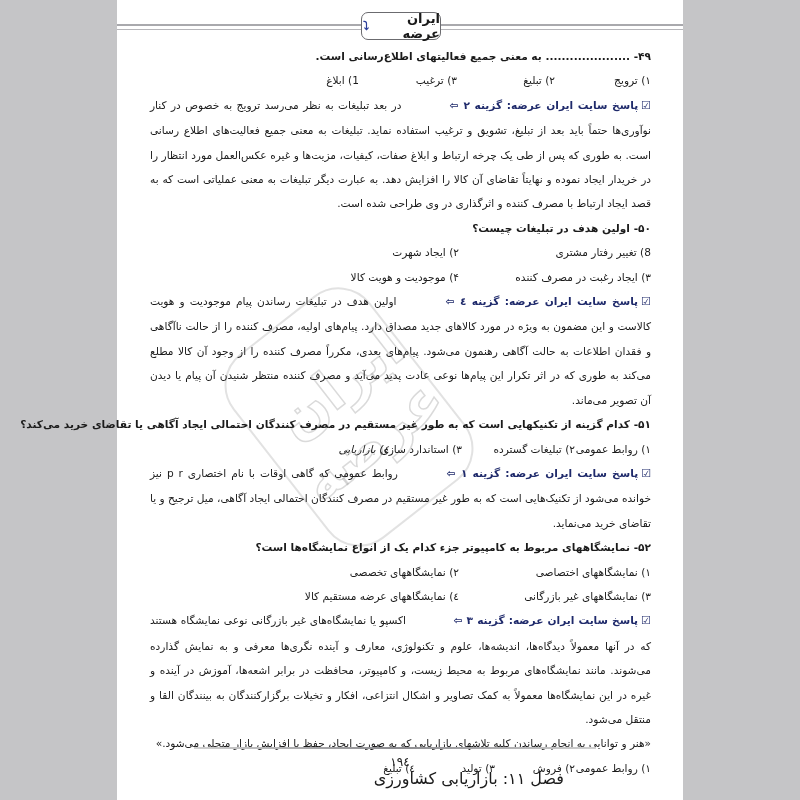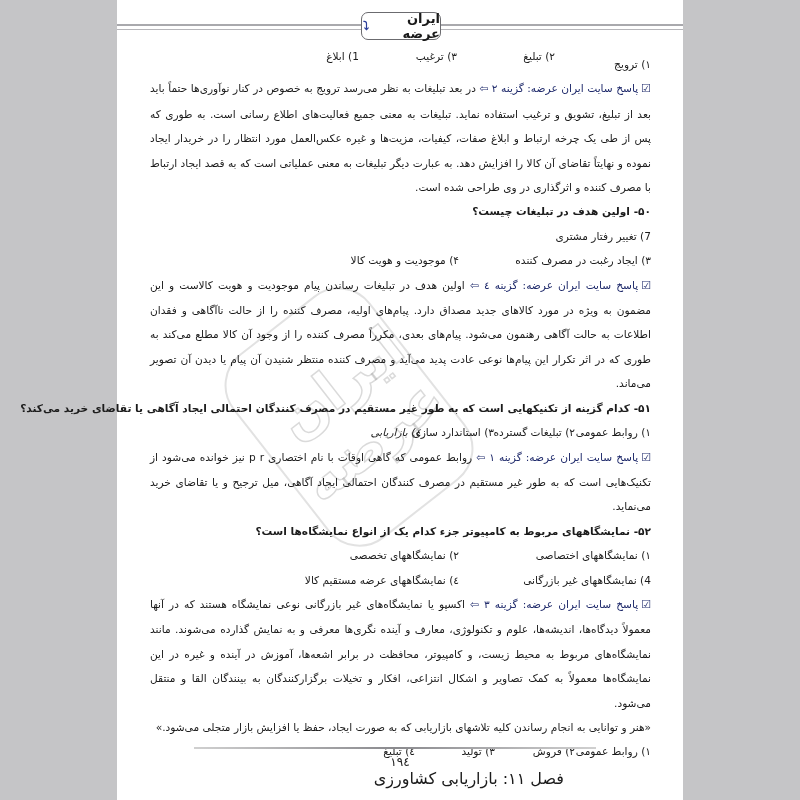--- a/index.html
+++ b/index.html
@@ -26,32 +26,32 @@
   }
   .logo .arrow { color:#2b3f9a; font-size:12px; margin:0 1px; }
   .content {
     position:absolute; left:33px; top:44px; width:501px;
     direction:rtl; text-align:right;
     font-size:10.6px; line-height:24.4px; color:#1b1b1b;
   }
   .q-title { font-weight:bold; white-space:nowrap; }
   .opts { display:flex; flex-direction:row; white-space:nowrap; }
   .opts.four .opt { width:98px; }
-  .opts.four .opt:nth-child(1){ width:96px;margin-top:8px; }
+  .opts.four .opt:nth-child(1){ width:96px; }
   .opts.two .opt { width:192px; }
   .opts.four-tight .opt:nth-child(1) { width:76px; }
-  .opts.four-tight .opt:nth-child(2) { width:81px; }
+  .opts.four-tight .opt:nth-child(2) { width:81px;margin-left:32px; }
   .opts.four-tight .opt:nth-child(3) { width:73px; }
   .opts.four-tight .opt:nth-child(4) { width:80px;font-style:italic; }
   .opts.four-53 .opt:nth-child(1) { width:76px; }
   .opts.four-53 .opt:nth-child(2) { width:80px; }
   .opts.four-53 .opt:nth-child(3) { width:80px; }
   .opts.four-53 .opt:nth-child(4) { width:80px; }
   .answer { text-align:justify; text-align-last:right; }
-  .ans-label { color:#1f2a6b; font-weight:normal; }
+  .ans-label { color:#1f2a6b; font-weight:bold;margin-left:44px; }
   .chk { color:#1f2a6b; font-size:11px; margin-left:3px; }
   .quote { font-weight:normal; white-space:nowrap; }
   .foot-line {
     position:absolute; left:77px; width:402px; top:747px; height:2px;
     background:linear-gradient(to right, #d0d0d0, #8a8a8e 50%, #d0d0d0);
   }
   .page-num {
     position:absolute; left:0; right:0; top:755px; text-align:center;
     font-size:12px; color:#222;
   }
@@ -80,36 +80,38 @@
     <span class="arrow">⤵</span>
   </div>
 
   <div class="watermark">
     <span>ایران عرضه</span>
   </div>
 
   <div class="content">
 
     <div class="question">
+      <div class="q-title">۴۹- ..................... به معنی جمیع فعالیتهای اطلاع‌رسانی است.</div>
       <div class="opts four">
         <span class="opt">۱) ترویج</span>
         <span class="opt">۲) تبلیغ</span>
         <span class="opt">۳) ترغیب</span>
         <span class="opt">1) ابلاغ</span>
       </div>
       <div class="answer">
         <span class="chk">☑</span><span class="ans-label">پاسخ سایت ایران عرضه: گزینه ۲ ⇦</span>
         <span>در بعد تبلیغات به نظر می‌رسد ترویج به خصوص در کنار نوآوری‌ها حتماً باید بعد از تبلیغ، تشویق و ترغیب استفاده نماید. تبلیغات به معنی جمیع فعالیت‌های اطلاع رسانی است. به طوری که پس از طی یک چرخه ارتباط و ابلاغ صفات، کیفیات، مزیت‌ها و غیره عکس‌العمل مورد انتظار را در خریدار ایجاد نموده و نهایتاً تقاضای آن کالا را افزایش دهد. به عبارت دیگر تبلیغات به معنی عملیاتی است که به قصد ایجاد ارتباط با مصرف کننده و اثرگذاری در وی طراحی شده است.</span>
       </div>
     </div>
 
     <div class="question">
       <div class="q-title">۵۰- اولین هدف در تبلیغات چیست؟</div>
       <div class="opts two">
-        <span class="opt">7) تغییر رفتار مشتری</span>
+        <span class="opt">8) تغییر رفتار مشتری</span>
+        <span class="opt">۲) ایجاد شهرت</span>
       </div>
       <div class="opts two">
         <span class="opt">۳) ایجاد رغبت در مصرف کننده</span>
         <span class="opt">۴) موجودیت و هویت کالا</span>
       </div>
       <div class="answer">
         <span class="chk">☑</span><span class="ans-label">پاسخ سایت ایران عرضه: گزینه ٤ ⇦</span>
         <span>اولین هدف در تبلیغات رساندن پیام موجودیت و هویت کالاست و این مضمون به ویژه در مورد کالاهای جدید مصداق دارد. پیام‌های اولیه، مصرف کننده را از حالت ناآگاهی و فقدان اطلاعات به حالت آگاهی رهنمون می‌شود. پیام‌های بعدی، مکرراً مصرف کننده را از وجود آن کالا مطلع می‌کند به طوری که در اثر تکرار این پیام‌ها نوعی عادت پدید می‌آید و مصرف کننده منتظر شنیدن آن پیام یا دیدن آن تصویر می‌ماند.</span>
       </div>
     </div>
@@ -128,21 +130,21 @@
       </div>
     </div>
 
     <div class="question">
       <div class="q-title">۵۲- نمایشگاههای مربوط به کامپیوتر جزء کدام یک از انواع نمایشگاه‌ها است؟</div>
       <div class="opts two">
         <span class="opt">۱) نمایشگاههای اختصاصی</span>
         <span class="opt">۲) نمایشگاههای تخصصی</span>
       </div>
       <div class="opts two">
-        <span class="opt">4) نمایشگاههای غیر بازرگانی</span>
+        <span class="opt">۳) نمایشگاههای غیر بازرگانی</span>
         <span class="opt">٤) نمایشگاههای عرضه مستقیم کالا</span>
       </div>
       <div class="answer">
         <span class="chk">☑</span><span class="ans-label">پاسخ سایت ایران عرضه: گزینه ۳ ⇦</span>
         <span>اکسپو یا نمایشگاه‌های غیر بازرگانی نوعی نمایشگاه هستند که در آنها معمولاً دیدگاه‌ها، اندیشه‌ها، علوم و تکنولوژی، معارف و آینده نگری‌ها معرفی و به نمایش گذارده می‌شوند. مانند نمایشگاه‌های مربوط به محیط زیست، و کامپیوتر، محافظت در برابر اشعه‌ها، آموزش در آینده و غیره در این نمایشگاه‌ها معمولاً به کمک تصاویر و اشکال انتزاعی، افکار و تخیلات برگزارکنندگان به بینندگان القا و منتقل می‌شود.</span>
       </div>
     </div>
 
     <div class="question">
       <div class="quote">«هنر و توانایی به انجام رساندن کلیه تلاشهای بازاریابی که به صورت ایجاد، حفظ یا افزایش بازار متجلی می‌شود.»</div>

